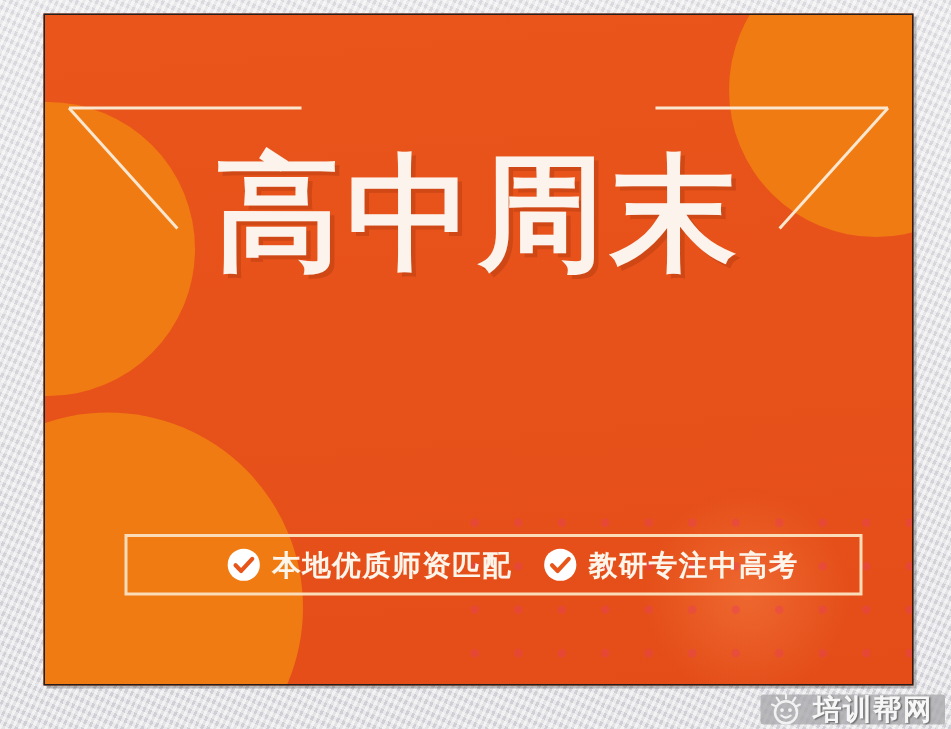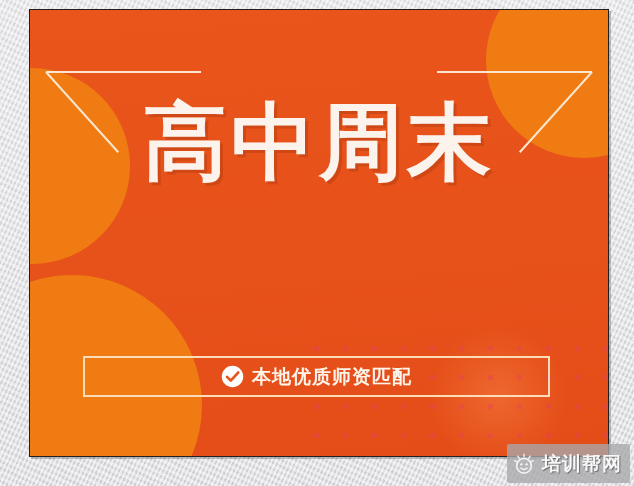--- a/index.html
+++ b/index.html
@@ -110,20 +110,21 @@
     position: absolute;
     left: 53px;
     top: 346px;
     width: 463px;
     height: 37px;
     border: 2px solid #fadcb8;
     display: flex;
     align-items: center;
     justify-content: center;
     gap: 20px;
+    padding-left: 25px;
   }
   .badge {
     display: flex;
     align-items: center;
     gap: 8px;
   }
   .check-icon {
     flex: 0 0 auto;
     width: 23px;
     height: 23px;
@@ -136,21 +137,21 @@
     font-size: 19px;
     letter-spacing: 1px;
     white-space: nowrap;
   }
 
   
   #watermark {
     position: absolute;
     right: 4px;
     bottom: 3px;
-    height: 39px;
+    height: 20px;
     padding: 0 8px 0 6px;
     display: flex;
     align-items: center;
     gap: 7px;
     background: rgba(168,168,172,.78);
     border-radius: 2px;
   }
   #watermark .wm-logo { width: 22px; height: 22px; display: block; }
   #watermark .wm-text {
     color: #f7f7f7;
@@ -189,20 +190,27 @@
     <div id="badge-bar">
 
       <div class="badge">
         <svg class="check-icon" viewBox="0 0 24 24">
           <circle cx="12" cy="12" r="11.2" fill="#ffffff"></circle>
           <path d="M6.3 12.4 L10.2 16.3 L17.9 7.9" fill="none" stroke="#e8551a" stroke-width="2.9" stroke-linecap="round" stroke-linejoin="round"></path>
         </svg>
         <span class="badge-label">本地优质师资匹配</span>
       </div>
 
+      <div class="badge">
+        <svg class="check-icon" viewBox="0 0 24 24">
+          <circle cx="12" cy="12" r="11.2" fill="#ffffff"></circle>
+          <path d="M6.3 12.4 L10.2 16.3 L17.9 7.9" fill="none" stroke="#e8551a" stroke-width="2.9" stroke-linecap="round" stroke-linejoin="round"></path>
+        </svg>
+        <span class="badge-label">教研专注中高考</span>
+      </div>
 
     </div>
   </div>
 
   <div id="watermark">
     <svg class="wm-logo" viewBox="0 0 24 24">
       <g stroke="#f2f2f2" stroke-width="1.5" stroke-linecap="round">
         <line x1="12" y1="1.2" x2="12" y2="4.2"></line>
         <line x1="5.2" y1="3.4" x2="6.9" y2="5.9"></line>
         <line x1="18.8" y1="3.4" x2="17.1" y2="5.9"></line>

